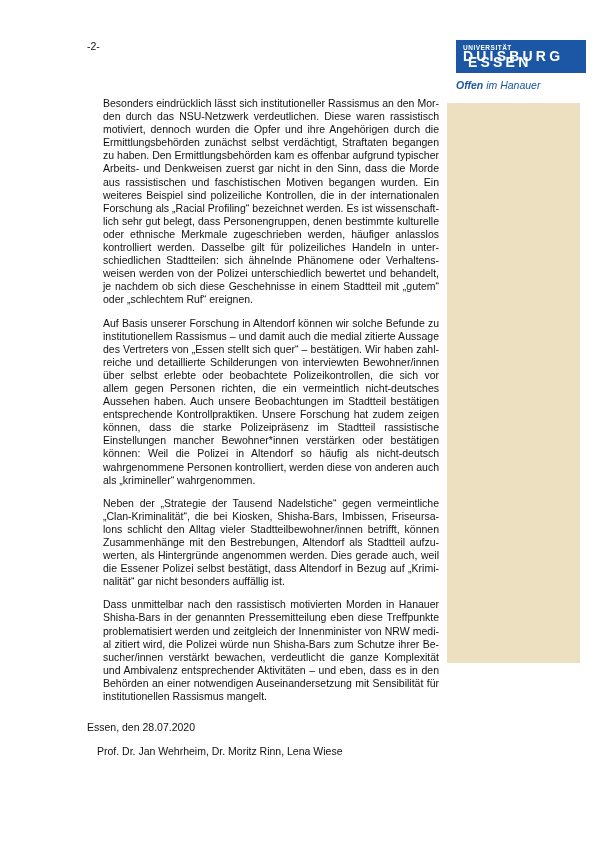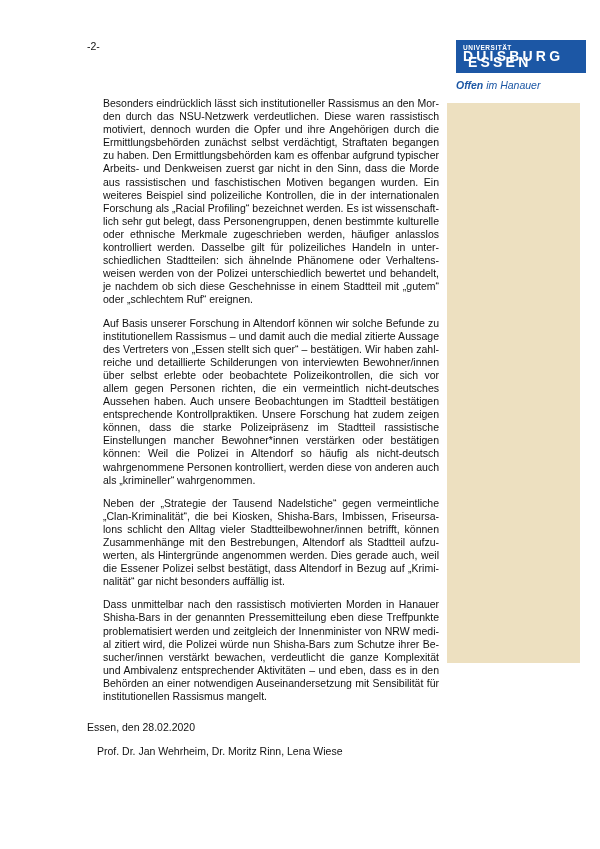--- a/index.html
+++ b/index.html
@@ -39,14 +39,14 @@
 
 <div class="sidebar"></div>
 
 <div class="body-text">
   <p>Besonders eindrücklich lässt sich institutioneller Rassismus an den Mor­den durch das NSU-Netzwerk verdeutlichen. Diese waren rassistisch motiviert, dennoch wurden die Opfer und ihre Angehörigen durch die Ermittlungsbehörden zunächst selbst verdächtigt, Straftaten begangen zu haben. Den Ermittlungsbehörden kam es offenbar aufgrund typischer Arbeits- und Denkweisen zuerst gar nicht in den Sinn, dass die Morde aus rassistischen und faschistischen Motiven begangen wurden. Ein weiteres Beispiel sind polizeiliche Kontrollen, die in der internationalen Forschung als „Racial Profiling“ bezeichnet werden. Es ist wissenschaft­lich sehr gut belegt, dass Personengruppen, denen bestimmte kulturelle oder ethnische Merkmale zugeschrieben werden, häufiger anlasslos kontrolliert werden. Dasselbe gilt für polizeiliches Handeln in unter­schiedlichen Stadtteilen: sich ähnelnde Phänomene oder Verhaltens­weisen werden von der Polizei unterschiedlich bewertet und behandelt, je nachdem ob sich diese Geschehnisse in einem Stadtteil mit „gutem“ oder „schlechtem Ruf“ ereignen.</p>
   <p>Auf Basis unserer Forschung in Altendorf können wir solche Befunde zu institutionellem Rassismus – und damit auch die medial zitierte Aussage des Vertreters von „Essen stellt sich quer“ – bestätigen. Wir haben zahl­reiche und detaillierte Schilderungen von interviewten Bewohner/innen über selbst erlebte oder beobachtete Polizeikontrollen, die sich vor allem gegen Personen richten, die ein vermeintlich nicht-deutsches Aussehen haben. Auch unsere Beobachtungen im Stadtteil bestätigen entspre­chende Kontrollpraktiken. Unsere Forschung hat zudem zeigen können, dass die starke Polizeipräsenz im Stadtteil rassistische Einstellungen mancher Bewohner*innen verstärken oder bestätigen können: Weil die Polizei in Altendorf so häufig als nicht-deutsch wahrgenommene Perso­nen kontrolliert, werden diese von anderen auch als „krimineller“ wahr­genommen.</p>
   <p>Neben der „Strategie der Tausend Nadelstiche“ gegen vermeintliche „Clan-Kriminalität“, die bei Kiosken, Shisha-Bars, Imbissen, Friseursa­lons schlicht den Alltag vieler Stadtteilbewohner/innen betrifft, können Zusammenhänge mit den Bestrebungen, Altendorf als Stadtteil aufzu­werten, als Hintergründe angenommen werden. Dies gerade auch, weil die Essener Polizei selbst bestätigt, dass Altendorf in Bezug auf „Krimi­nalität“ gar nicht besonders auffällig ist.</p>
   <p>Dass unmittelbar nach den rassistisch motivierten Morden in Hanauer Shisha-Bars in der genannten Pressemitteilung eben diese Treffpunkte problematisiert werden und zeitgleich der Innenminister von NRW medi­al zitiert wird, die Polizei würde nun Shisha-Bars zum Schutze ihrer Be­sucher/innen verstärkt bewachen, verdeutlicht die ganze Komplexität und Ambivalenz entsprechender Aktivitäten – und eben, dass es in den Behörden an einer notwendigen Auseinandersetzung mit Sensibilität für institutionellen Rassismus mangelt.</p>
 </div>
 
-<div class="closing date">Essen, den 28.02.2020</div>
+<div class="closing date">Essen, den 28.07.2020</div>
 <div class="closing authors">Prof. Dr. Jan Wehrheim, Dr. Moritz Rinn, Lena Wiese</div>
 
 </body></html>

